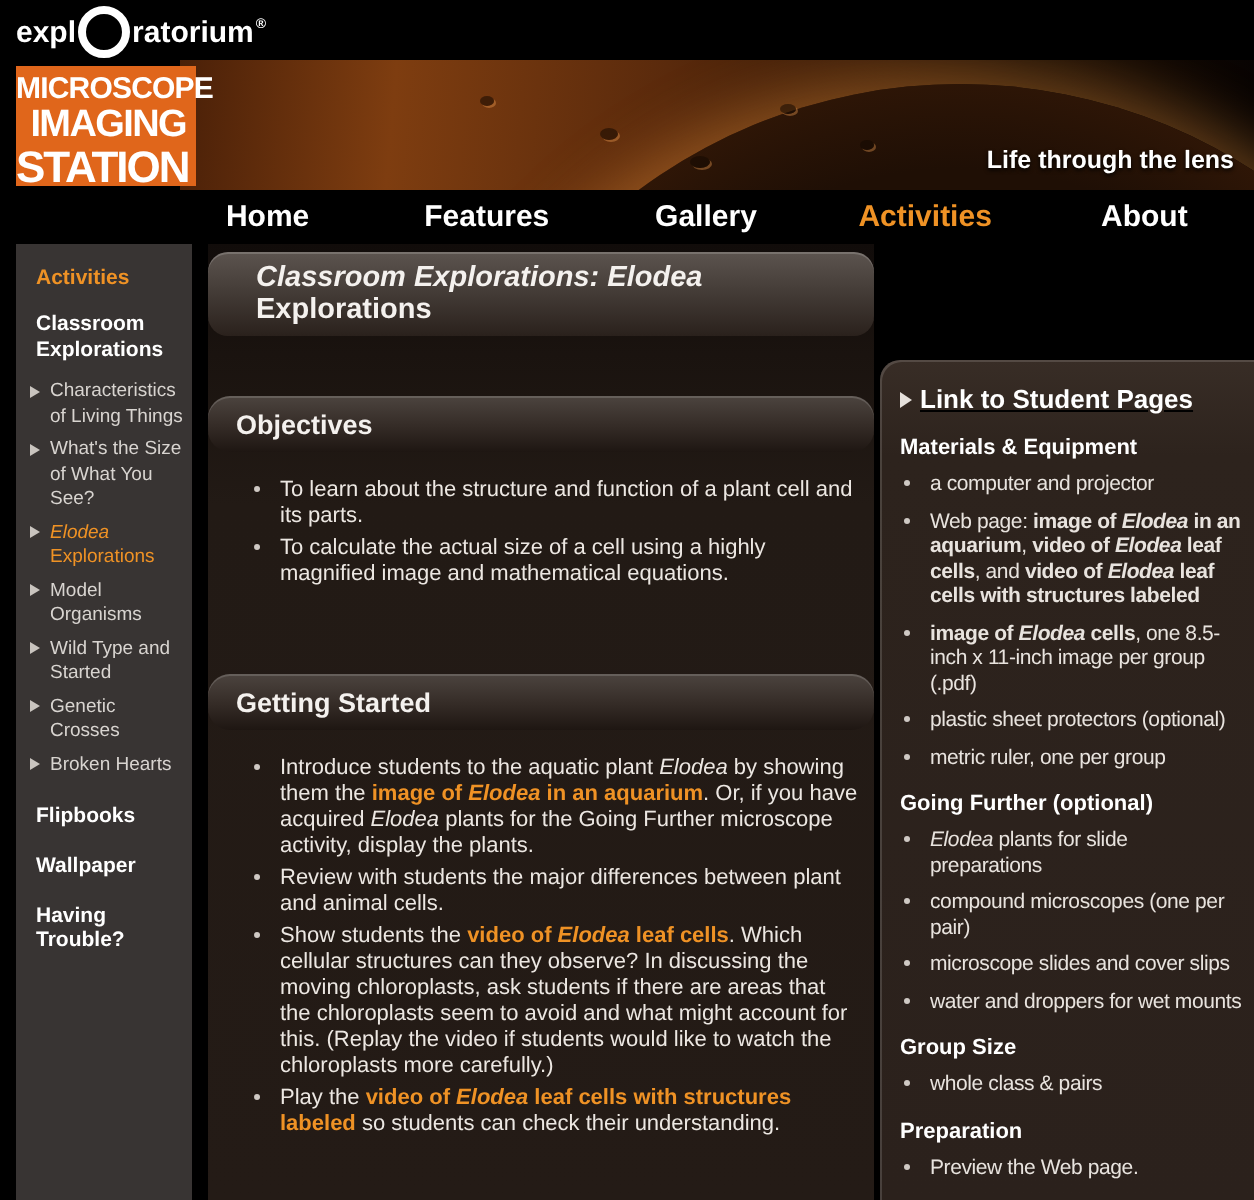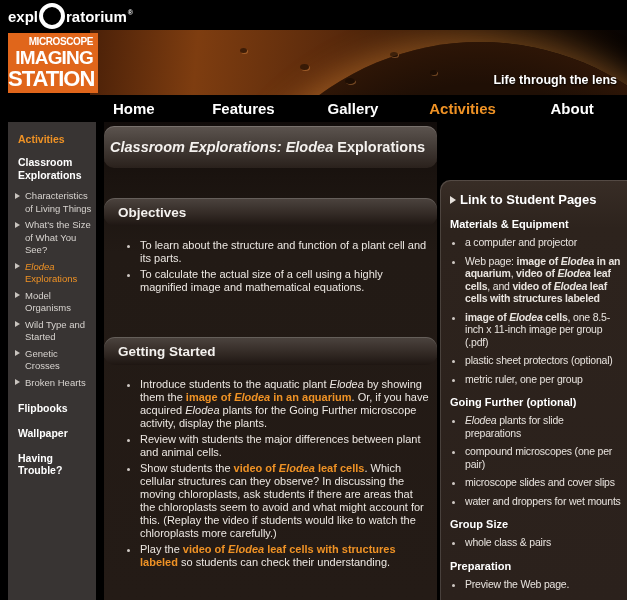--- a/index.html
+++ b/index.html
@@ -17,21 +17,21 @@
   
   .banner{position:absolute;left:0;top:30px;width:627px;height:65px;background:#000;overflow:hidden;}
   .banner-img{position:absolute;left:90px;right:0;top:0;bottom:0;overflow:hidden;
         background:linear-gradient(95deg,#4a2008 0%,#7e3d10 20%,#5a2a0c 45%,#1c0e04 78%,#070302 100%);}
   .orb{position:absolute;left:120px;top:12px;width:540px;height:540px;border-radius:50%;
         background:radial-gradient(circle at 50% 45%, #1f0f05 50%, #3c1c08 72%, #7e3d10 86%, #c07021 93%, #f09d47 98%, #8f4c10 100%);
         box-shadow:0 0 30px 8px rgba(238,150,60,0.4);}
   .speck{position:absolute;border-radius:50%;background:rgba(20,9,2,.55);box-shadow:1px 1px 0 rgba(255,170,90,.35);}
   .brand-box{position:absolute;left:8px;top:3px;width:90px;height:60px;background:#e0661b;
         color:#fff;text-align:right;padding:2px 5px 0 0;box-sizing:border-box;line-height:1;}
-  .brand-box .l1{font-size:10px;font-weight:bold;letter-spacing:-0.4px;margin-top:2px;}
+  .brand-box .l1{font-size:15px;font-weight:bold;letter-spacing:-0.4px;margin-top:2px;}
   .brand-box .l2{font-size:19px;font-weight:bold;letter-spacing:-0.8px;margin-top:1px;}
   .brand-box .l3{font-size:22px;font-weight:bold;letter-spacing:-1px;margin-top:1px;}
   .tagline{position:absolute;right:10px;bottom:8px;color:#fff;font-weight:bold;font-size:12.5px;
         text-shadow:0 1px 2px #000;}
 
   
   .nav{position:absolute;left:0;top:95px;width:627px;height:27px;background:#000;
         display:flex;padding-left:79px;box-sizing:border-box;align-items:center;}
   .nav-item{width:110px;text-align:center;color:#fff;font-weight:bold;font-size:15px;cursor:pointer;}
   .nav-item[data-active="true"]{color:#ef9225;}
@@ -48,38 +48,38 @@
   .side-label{margin-left:5px;color:#d8d4d0;font-size:9.5px;line-height:12.5px;width:70px;}
   .side-item[data-active="true"] .side-label{color:#ef9225;}
   .side-link{color:#fff;font-weight:bold;font-size:10.5px;margin:13px 4px 0 10px;cursor:pointer;}
 
   
   .main{position:absolute;left:104px;top:122px;width:333px;bottom:0;
         background:linear-gradient(180deg,#110c0a 0,#1a130f 55px,#221a15 130px,#241b16 100%);}
   .title-bar{margin:4px 0 0 0;height:42px;border-radius:10px;
         background:linear-gradient(180deg,#5c544f,#453d38 45%,#2a211c);
         box-shadow:inset 0 1px 0 rgba(255,255,255,.18);
-        display:flex;align-items:center;padding-left:6px;}
+        display:flex;align-items:center;padding-left:24px;}
   .title-bar h1{margin:0;font-size:14.5px;color:#f4f1ee;font-weight:bold;}
   .section{margin-top:30px;}
   .sec-head{height:28px;border-radius:11px;
         background:linear-gradient(180deg,#4c443f,#342b26 55%,#1e1612);
         box-shadow:inset 0 1px 0 rgba(255,255,255,.15);
         display:flex;align-items:center;padding-left:14px;}
   .sec-head h2{margin:0;font-size:13.5px;color:#f4f1ee;font-weight:bold;}
   .sec-body{margin:0;padding:13px 8px 10px 36px;list-style:disc;}
   .sec-body li{color:#ece7e2;font-size:11px;line-height:13px;margin-bottom:3px;}
   .sec-body li::marker{color:#cfc9c4;}
 
   
   .aside{position:absolute;left:440px;top:180px;right:0;bottom:0;
         background:linear-gradient(180deg,#382d26 0,#2d231d 48px,#2b211c 100%);
         border-top-left-radius:10px;box-shadow:inset 1px 1px 0 rgba(255,255,255,.14);
         padding:12px 6px 0 10px;box-sizing:border-box;overflow:hidden;}
-  .aside-head{display:flex;align-items:center;cursor:pointer;margin-bottom:4px;}
+  .aside-head{display:flex;align-items:center;cursor:pointer;margin-bottom:4px;text-decoration:underline;}
   .tri-right{width:0;height:0;border-left:6px solid #e6e1dc;border-top:4.5px solid transparent;
         border-bottom:4.5px solid transparent;margin-right:4px;flex:none;}
   .aside-head span.txt{color:#fff;font-weight:bold;font-size:13px;}
   .group h3{margin:11px 0 6px 0;color:#fff;font-size:11px;font-weight:bold;}
   .group ul{margin:0;padding:0 0 0 15px;list-style:disc;}
   .group li{color:#e8e3de;font-size:10.5px;line-height:12.5px;letter-spacing:-0.2px;margin-bottom:6px;}
   .group li::marker{color:#cfc9c4;}
 
   
   .s-i{font-style:italic;}

